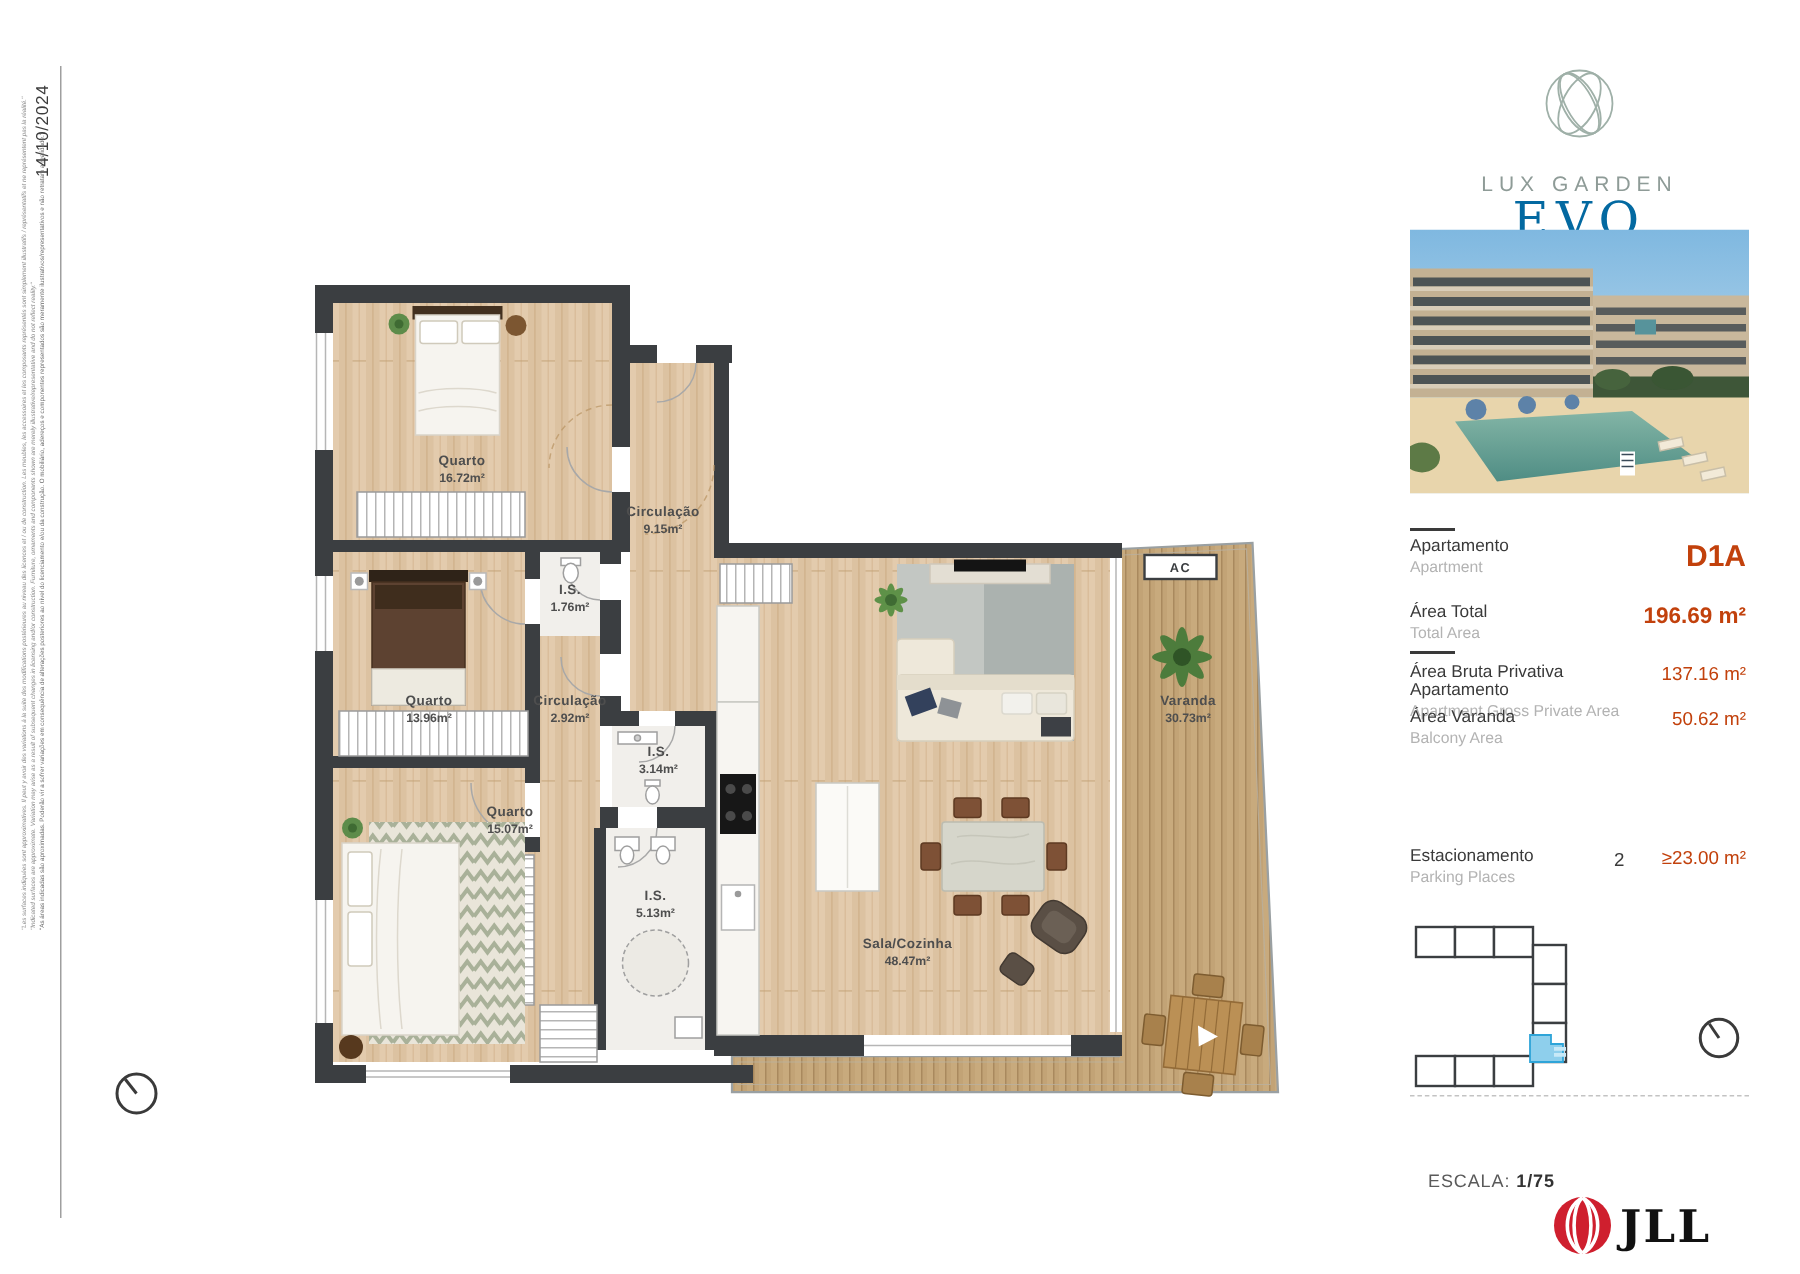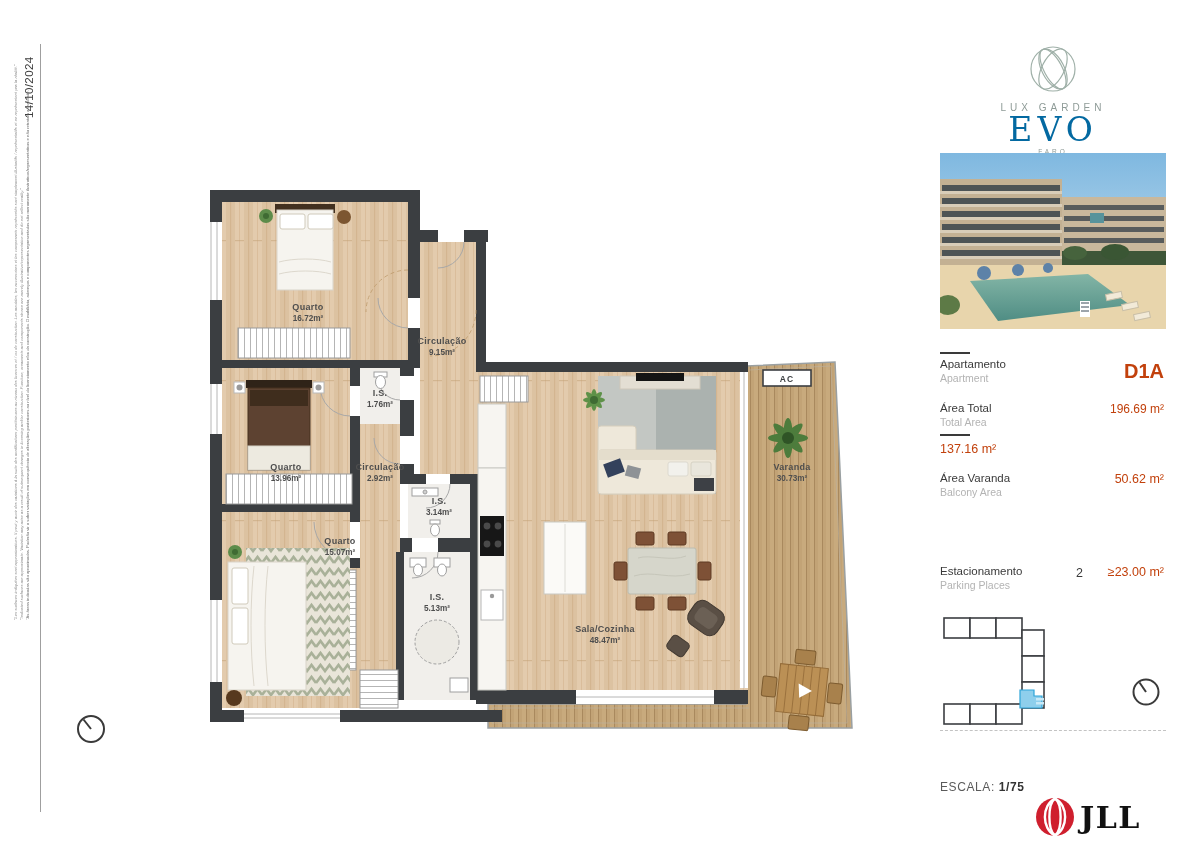--- a/index.html
+++ b/index.html
@@ -15,38 +15,38 @@
   .compassL{position:absolute;left:74px;top:712px;}
   
   .plan{position:absolute;left:190px;top:170px;}
   .rn{font:700 9px "Liberation Sans",sans-serif;fill:#4e4e4e;text-anchor:middle;letter-spacing:.3px;}
   .ra{font:700 8.2px "Liberation Sans",sans-serif;fill:#4e4e4e;text-anchor:middle;}
   .ac{font:700 8.5px "Liberation Sans",sans-serif;fill:#3b3e41;text-anchor:middle;letter-spacing:1px;}
   
   .panel{position:absolute;left:940px;top:40px;width:226px;height:800px;}
   .brand{position:absolute;top:0;left:0;right:0;text-align:center;}
   .brand svg{display:block;margin:0 auto;}
-  .brand-top{font-size:10px;letter-spacing:4px;color:#8e9b97;margin-top:4px;}
+  .brand-top{font-size:14px;letter-spacing:4px;color:#8e9b97;margin-top:16px;}
   .brand-name{font-family:"DejaVu Serif",serif;font-size:33px;letter-spacing:5px;color:#0369a1;line-height:1.02;}
   .brand-sub{font-size:6.5px;letter-spacing:3px;color:#8e9b97;margin-top:1px;}
   .photo{position:absolute;top:113px;left:0;}
   .div1{position:absolute;top:312px;left:0;width:30px;height:2px;background:#3a3a3a;}
   .div2{position:absolute;top:394px;left:0;width:30px;height:2px;background:#3a3a3a;}
   .row{position:absolute;left:0;right:2px;display:flex;justify-content:space-between;align-items:flex-start;}
   .row .pt{font-size:11.5px;color:#3a3a3a;}
   .row .en{font-size:10.5px;color:#b3b3b3;margin-top:2px;}
   .row .val{font-size:12.5px;color:#c2410c;white-space:nowrap;}
   .row .val.big{font-size:20px;font-weight:700;margin-top:2px;}
-  .row .val.bold{font-size:12px;font-weight:400;text-align:center;}
+  .row .val.bold{font-size:15px;font-weight:700;text-align:center;}
   .row .lbl{max-width:150px;}
   .pcount{position:absolute;left:136px;top:1px;font-size:12.5px;}
   .keyplan{position:absolute;left:2px;top:576px;}
   .compassR{position:absolute;left:190px;top:636px;}
   .dash{position:absolute;top:690px;left:0;right:0;border-top:1px dashed #c3c3c3;}
-  .scale{position:absolute;top:740px;left:0;font-size:12px;color:#5a5a5a;letter-spacing:.6px;}
+  .scale{position:absolute;top:740px;left:12px;font-size:12px;color:#5a5a5a;letter-spacing:.6px;}
   .scale b{color:#333;}
   .jll{position:absolute;top:754px;right:0;}
   .jll text{font-family:"DejaVu Serif",serif;font-weight:bold;}
 </style>
 </head>
 <body>
 
 <div class="page">
 
   <div class="vrule"></div>
@@ -414,20 +414,24 @@
       <div class="lbl">
           <div class="pt">Área Total</div>
         <div class="en">Total Area</div>
         </div>
       <div class="val bold">196.69 m²</div>
     </div>
 
     <div class="div2"></div>
 
     <div class="row" style="top:402px">
+      <div class="lbl">
+          <div class="pt">Área Bruta Privativa Apartamento</div>
+        <div class="en">Apartment Gross Private Area</div>
+        </div>
       <div class="val">137.16 m²</div>
     </div>
 
     <div class="row" style="top:432px">
       <div class="lbl">
           <div class="pt">Área Varanda</div>
         <div class="en">Balcony Area</div>
         </div>
       <div class="val">50.62 m²</div>
     </div>

